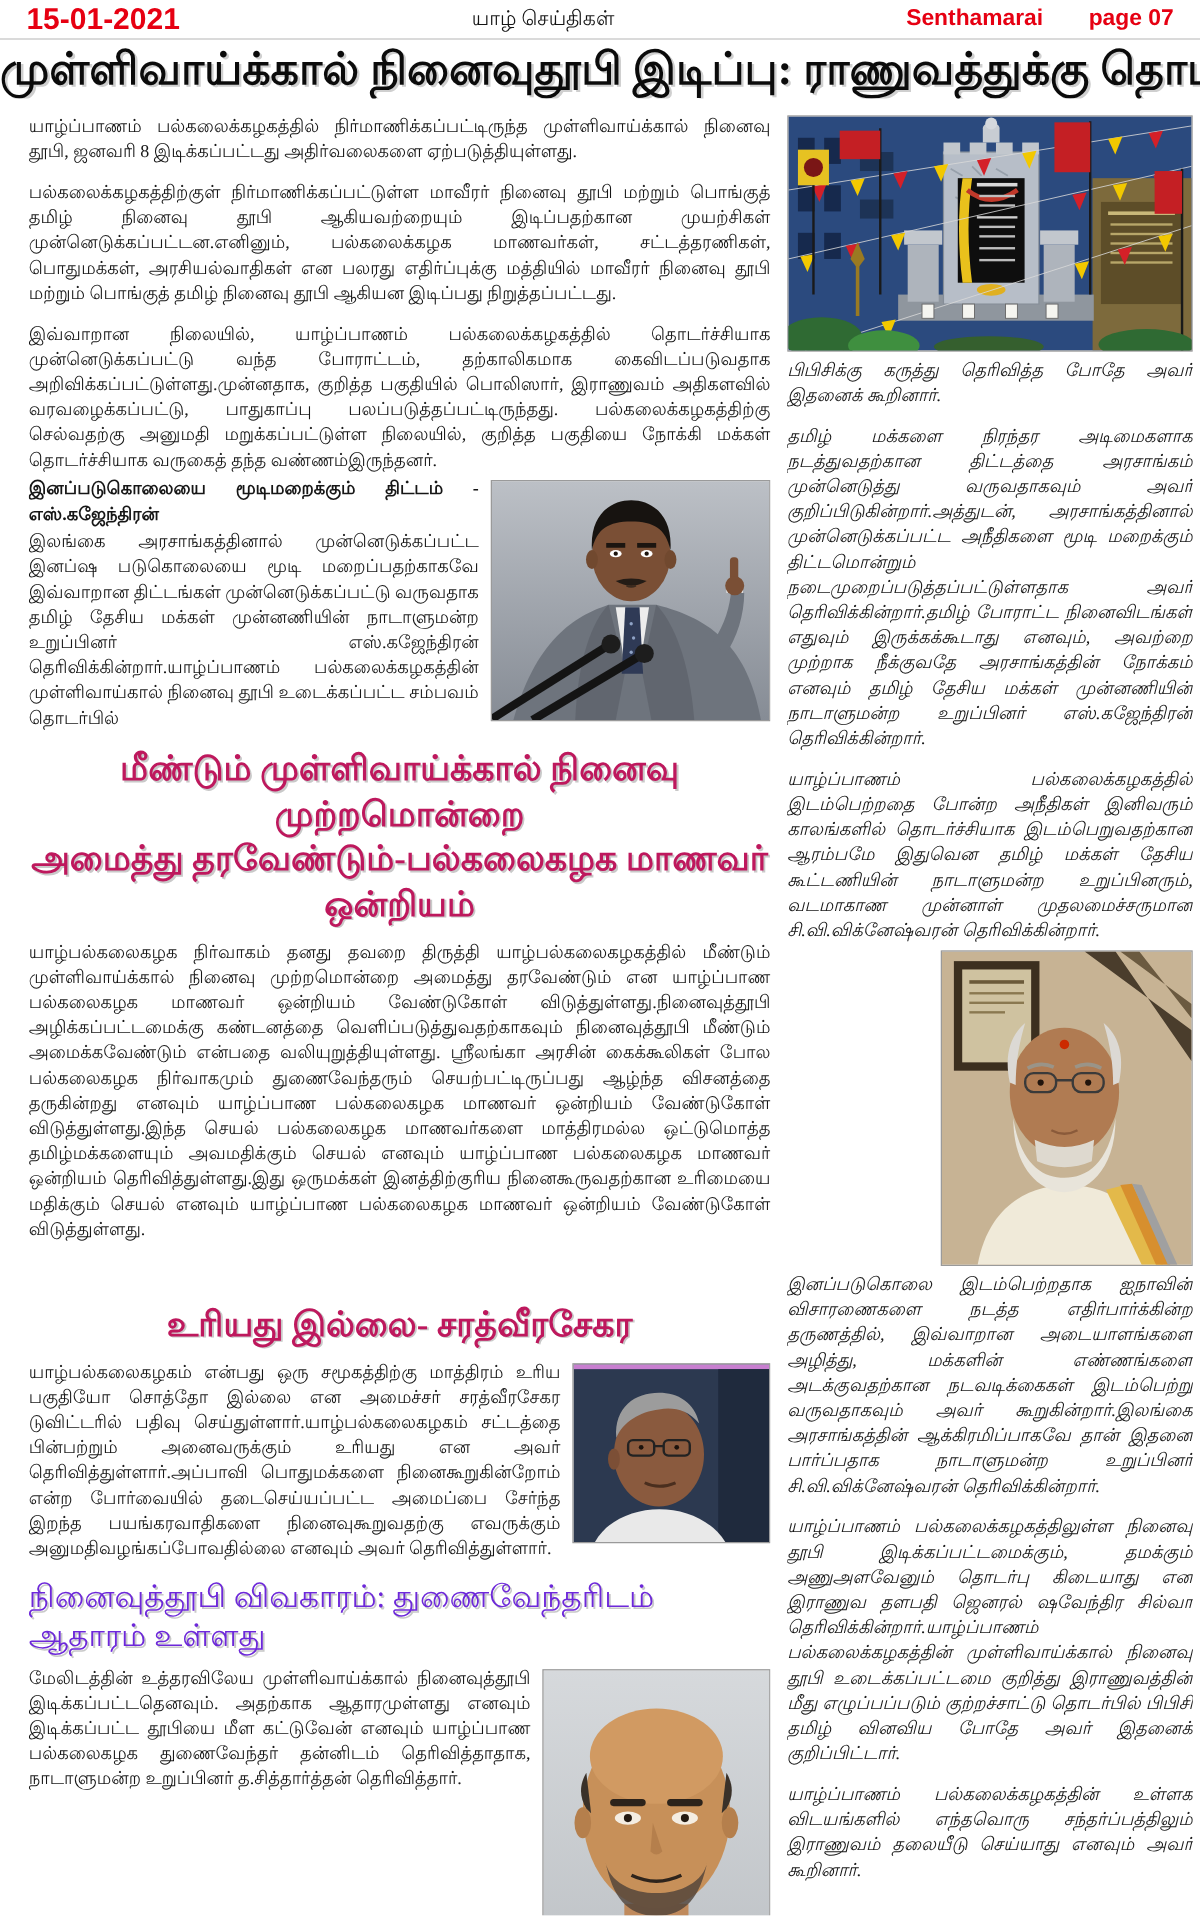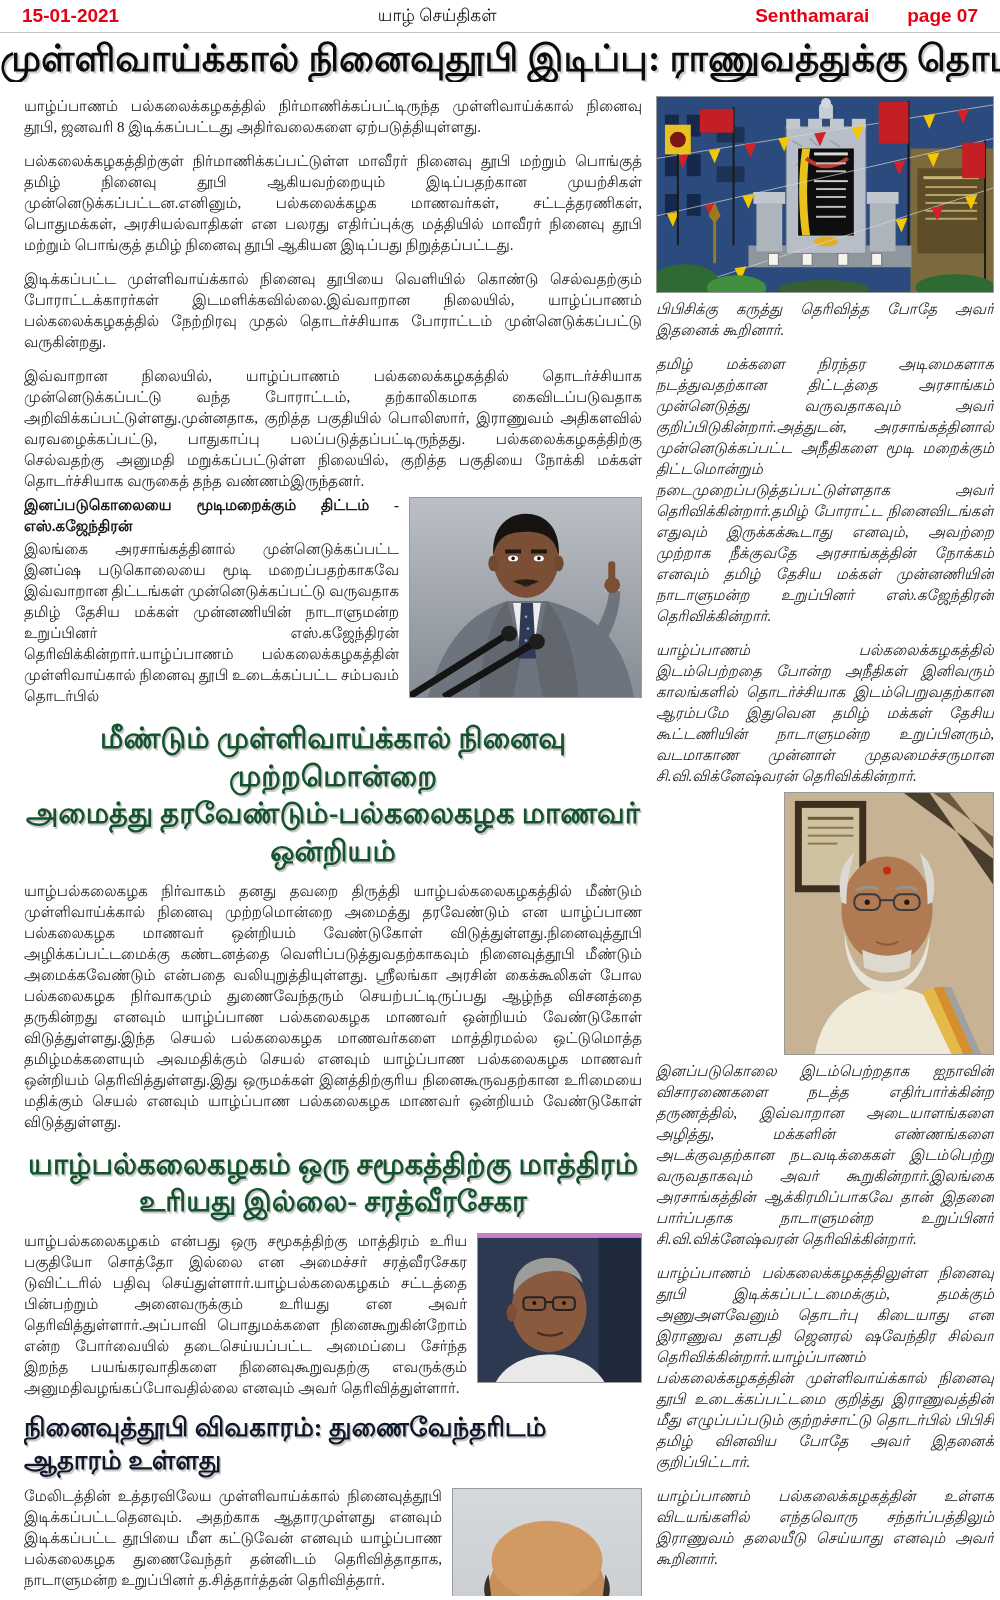--- a/index.html
+++ b/index.html
@@ -1,38 +1,38 @@
 <!DOCTYPE html>
 <html><head>
 <meta charset="utf-8">
 <style>
   html,body{margin:0;padding:0;background:#e8e8e8;}
   .page{position:relative;width:1000px;height:1600px;background:#ffffff;overflow:hidden;
         font-family:"Liberation Serif","DejaVu Serif",serif;color:#161616;}
   
   .hdr{position:absolute;top:0;left:0;right:0;height:33px;display:flex;align-items:center;
        padding:0 22px;box-sizing:border-box;border-bottom:1px solid #c2c2c2;background:#fff;}
-  .hdr .date{font-family:"Liberation Sans","DejaVu Sans",sans-serif;font-weight:bold;font-size:19px;color:#e60012;}
+  .hdr .date{font-family:"Liberation Sans","DejaVu Sans",sans-serif;font-weight:bold;font-size:25px;color:#e60012;}
   .hdr .mid{flex:1;text-align:center;font-size:17px;color:#141414;}
   .hdr .rgt{font-family:"Liberation Sans","DejaVu Sans",sans-serif;font-weight:bold;font-size:19px;color:#e60012;display:flex;gap:38px;}
   
   .headline{position:absolute;top:36px;left:0;width:100%;margin:0;text-align:center;
             font-size:37px;line-height:1.25;font-weight:bold;color:#0b0b0b;
             text-shadow:2px 2px 0 #cfcfcf;white-space:nowrap;overflow:hidden;}
   
   .col{position:absolute;top:96px;overflow:hidden;}
   .col.left{left:24px;width:618px;height:1500px;}
   .col.right{left:656px;width:338px;height:1500px;font-style:italic;}
   .col p{margin:0 0 13px;font-size:15px;line-height:1.4;text-align:justify;}
   .col p.tight{margin-bottom:3px;}
   .subhead{font-weight:bold;margin-bottom:2px !important;}
   .bighead{margin:10px 0 10px;text-align:center;font-size:29px;line-height:1.3;font-weight:bold;
-           color:#14532d;text-shadow:1.5px 1.5px 0 #c9c9c9;}
-  .midhead{margin:6px 0 9px;text-align:left;font-size:26px;line-height:1.25;font-weight:bold;
-           color:#0f172a;text-shadow:1.5px 1.5px 0 #c9c9c9;}
+           color:#be185d;text-shadow:1.5px 1.5px 0 #c9c9c9;}
+  .midhead{margin:6px 0 9px;text-align:left;font-size:26px;line-height:1.25;font-weight:normal;
+           color:#6d28d9;text-shadow:1.5px 1.5px 0 #c9c9c9;}
   
   .photo{border:1px solid #9a9a9a;box-sizing:border-box;background:#ddd;}
   .photo svg{display:block;width:100%;height:100%;}
   .float-r{float:right;margin:2px 0 6px 10px;}
   .ph-memorial{width:338px;height:197px;margin-bottom:6px;}
   .ph-gajendran{width:233px;height:201px;}
   .ph-weerasekera{width:165px;height:150px;}
   .ph-sidharthan{width:190px;height:265px;}
   .ph-wigneswaran{width:210px;height:263px;}
   .wrapblock{overflow:visible;}
@@ -49,21 +49,20 @@
       <span>Senthamarai</span>
       <span>page 07</span>
     </span>
   </div>
 
   <h1 class="headline">முள்ளிவாய்க்கால் நினைவுதூபி இடிப்பு: ராணுவத்துக்கு தொடர்பா?</h1>
 
   <div class="col left">
     <p>யாழ்ப்பாணம் பல்கலைக்கழகத்தில் நிர்மாணிக்கப்பட்டிருந்த முள்ளிவாய்க்கால் நினைவு தூபி, ஜனவரி 8 இடிக்கப்பட்டது அதிர்வலைகளை ஏற்படுத்தியுள்ளது.</p>
     <p>பல்கலைக்கழகத்திற்குள் நிர்மாணிக்கப்பட்டுள்ள மாவீரர் நினைவு தூபி மற்றும் பொங்குத் தமிழ் நினைவு தூபி ஆகியவற்றையும் இடிப்பதற்கான முயற்சிகள்  முன்னெடுக்கப்பட்டன.எனினும், பல்கலைக்கழக மாணவர்கள், சட்டத்தரணிகள், பொதுமக்கள், அரசியல்வாதிகள் என பலரது எதிர்ப்புக்கு மத்தியில் மாவீரர் நினைவு தூபி மற்றும் பொங்குத் தமிழ் நினைவு தூபி ஆகியன இடிப்பது நிறுத்தப்பட்டது.</p>
-    <p>இடிக்கப்பட்ட முள்ளிவாய்க்கால் நினைவு தூபியை வெளியில் கொண்டு செல்வதற்கும் போராட்டக்காரர்கள் இடமளிக்கவில்லை.இவ்வாறான நிலையில், யாழ்ப்பாணம் பல்கலைக்கழகத்தில் நேற்றிரவு முதல் தொடர்ச்சியாக போராட்டம் முன்னெடுக்கப்பட்டு வருகின்றது.</p>
     <p class="tight">இவ்வாறான நிலையில், யாழ்ப்பாணம் பல்கலைக்கழகத்தில் தொடர்ச்சியாக முன்னெடுக்கப்பட்டு வந்த போராட்டம், தற்காலிகமாக கைவிடப்படுவதாக அறிவிக்கப்பட்டுள்ளது.முன்னதாக, குறித்த பகுதியில் பொலிஸார், இராணுவம் அதிகளவில் வரவழைக்கப்பட்டு, பாதுகாப்பு பலப்படுத்தப்பட்டிருந்தது. பல்கலைக்கழகத்திற்கு செல்வதற்கு அனுமதி மறுக்கப்பட்டுள்ள நிலையில், குறித்த பகுதியை நோக்கி மக்கள் தொடர்ச்சியாக வருகைத் தந்த வண்ணம்இருந்தனர்.</p>
 
     <div class="wrapblock">
       <div class="photo float-r ph-gajendran">
         <svg viewBox="0 0 233 201" preserveAspectRatio="none">
           <defs>
               <linearGradient id="gbg" x1="0" y1="0" x2="0" y2="1">
             <stop offset="0" stop-color="#bcc0c6"></stop>
                 <stop offset="1" stop-color="#868c95"></stop>
               </linearGradient>
@@ -103,21 +102,21 @@
       <p>இலங்கை அரசாங்கத்தினால் முன்னெடுக்கப்பட்ட இனப்ஷ படுகொலையை மூடி மறைப்பதற்காகவே இவ்வாறான திட்டங்கள் முன்னெடுக்கப்பட்டு வருவதாக தமிழ் தேசிய மக்கள் முன்னணியின் நாடாளுமன்ற உறுப்பினர் எஸ்.கஜேந்திரன் தெரிவிக்கின்றார்.யாழ்ப்பாணம் பல்கலைக்கழகத்தின் முள்ளிவாய்கால் நினைவு தூபி உடைக்கப்பட்ட சம்பவம் தொடர்பில்</p>
     </div>
 
     <h2 class="bighead">
       <span>மீண்டும் முள்ளிவாய்க்கால் நினைவு முற்றமொன்றை</span><br>
       <span>அமைத்து தரவேண்டும்-பல்கலைகழக மாணவர் ஒன்றியம்</span>
     </h2>
     <p>யாழ்பல்கலைகழக நிர்வாகம் தனது தவறை திருத்தி யாழ்பல்கலைகழகத்தில் மீண்டும் முள்ளிவாய்க்கால் நினைவு முற்றமொன்றை அமைத்து தரவேண்டும் என யாழ்ப்பாண பல்கலைகழக மாணவர் ஒன்றியம் வேண்டுகோள் விடுத்துள்ளது.நினைவுத்தூபி அழிக்கப்பட்டமைக்கு கண்டனத்தை வெளிப்படுத்துவதற்காகவும் நினைவுத்தூபி மீண்டும் அமைக்கவேண்டும் என்பதை வலியுறுத்தியுள்ளது. ஸ்ரீலங்கா அரசின் கைக்கூலிகள் போல பல்கலைகழக நிர்வாகமும் துணைவேந்தரும் செயற்பட்டிருப்பது ஆழ்ந்த விசனத்தை தருகின்றது எனவும் யாழ்ப்பாண பல்கலைகழக மாணவர் ஒன்றியம் வேண்டுகோள் விடுத்துள்ளது.இந்த செயல் பல்கலைகழக மாணவர்களை மாத்திரமல்ல ஒட்டுமொத்த தமிழ்மக்களையும் அவமதிக்கும் செயல் எனவும் யாழ்ப்பாண பல்கலைகழக மாணவர் ஒன்றியம் தெரிவித்துள்ளது.இது ஒருமக்கள் இனத்திற்குரிய நினைகூருவதற்கான உரிமையை மதிக்கும் செயல் எனவும் யாழ்ப்பாண பல்கலைகழக மாணவர் ஒன்றியம் வேண்டுகோள் விடுத்துள்ளது.</p>
 
     <h2 class="bighead">
-      <span>யாழ்பல்கலைகழகம் ஒரு சமூகத்திற்கு மாத்திரம்</span><br>
+      <br>
       <span>உரியது இல்லை- சரத்வீரசேகர</span>
     </h2>
     <div class="wrapblock">
       <div class="photo float-r ph-weerasekera">
         <svg viewBox="0 0 165 150" preserveAspectRatio="none">
           <rect width="165" height="150" fill="#2c3950"></rect>
           <rect width="165" height="4" fill="#c87fd0"></rect>
           <rect x="122" y="4" width="43" height="146" fill="#1f2a3d"></rect>
           <ellipse cx="72" cy="76" rx="38" ry="44" fill="#8a5a3e"></ellipse>
           <path d="M36,62 C34,36 52,24 72,24 C88,24 102,32 106,50 C96,38 84,36 72,38 C56,40 42,48 36,62 Z" fill="#9c9c9c"></path>

